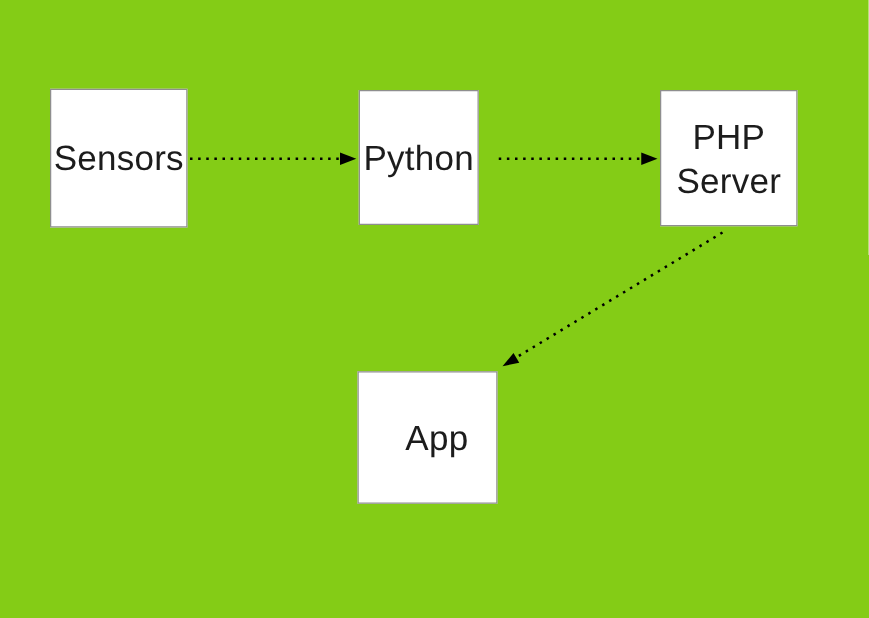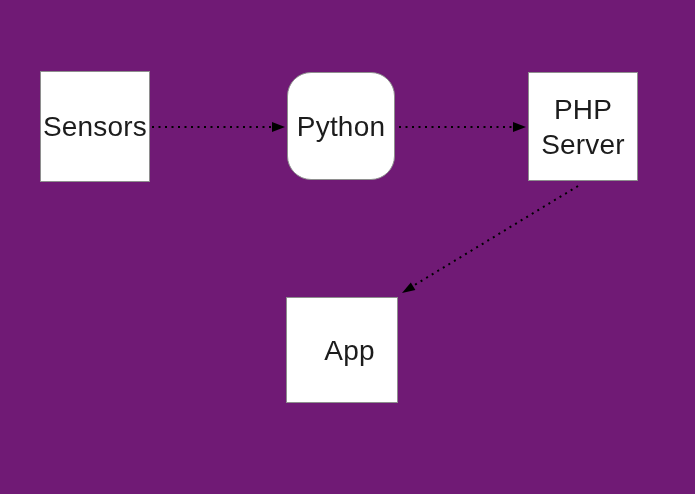--- a/index.html
+++ b/index.html
@@ -4,40 +4,40 @@
 <style>
   html, body {
     margin: 0;
     padding: 0;
     background: #ffffff;
   }
   .canvas {
     position: relative;
     width: 695px;
     height: 494px;
-    background: #701a75;
+    background: #84cc16;
     overflow: hidden;
     font-family: "Liberation Sans", sans-serif;
   }
   .node {
     position: absolute;
     box-sizing: border-box;
     border: 1.5px solid #8e8e8e;
     background: #ffffff;
     display: flex;
     align-items: center;
     justify-content: center;
     text-align: center;
     font-size: 28px;
     line-height: 1.25;
     color: #1c1c1c;
     letter-spacing: 0.2px;
   }
   .node-sensors { left: 40px;  top: 71px;  width: 110px; height: 111px; }
-  .node-python  { left: 287px; top: 72px;  width: 108px; height: 108px; border-radius: 24px; }
+  .node-python  { left: 287px; top: 72px;  width: 96px; height: 108px; }
   .node-php     { left: 528px; top: 72px;  width: 110px; height: 109px; }
   .node-app     { left: 286px; top: 297px; width: 112px; height: 106px; padding-left: 15px; }
   .edges-svg {
     position: absolute;
     left: 0; top: 0;
     width: 695px;
     height: 494px;
     pointer-events: none;
   }
   .edge-line {

